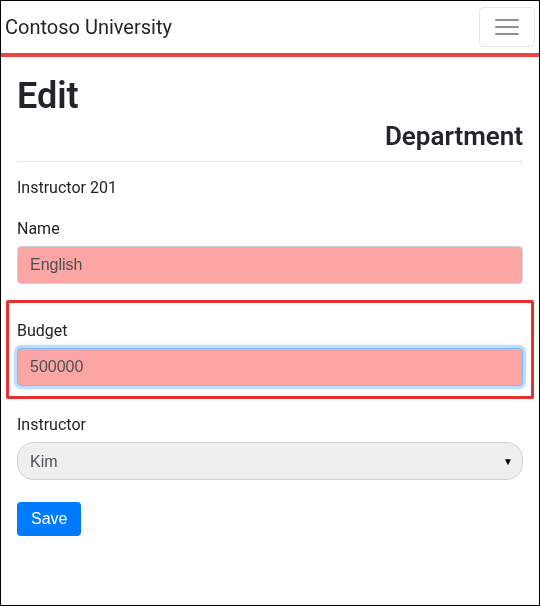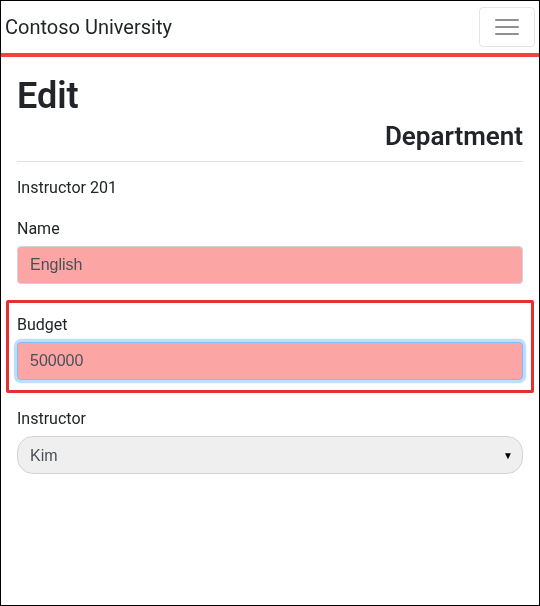--- a/index.html
+++ b/index.html
@@ -86,21 +86,21 @@
       padding: 6px 12px;
       font-size: 16px;
       color: #495057;
       background: #fca5a5;
       border: 1px solid #ced4da;
       border-radius: 4px;
       outline: none;
     }
     .highlight-box {
       border: 3px solid #e53030;
-      padding: 12px 8px 10px 8px;
+      padding: 18px 8px 10px 8px;
       margin: 8px -11px 14px -11px;
       border-radius: 2px;
     }
     .highlight-box .form-label {
       margin-bottom: 8px;
     }
     .highlight-box .form-control {
       border-color: #80bdff;
       box-shadow: 0 0 0 0.2rem rgba(0,123,255,0.25);
     }
@@ -177,13 +177,14 @@
   <div class="form-group">
     <label class="form-label">Instructor</label>
     <div class="select-wrapper">
       <select class="form-select">
         <option>Kim</option>
       </select>
       <span class="select-caret">▼</span>
     </div>
   </div>
 
+  <button class="btn-save">Save</button>
 </div>
 
 </body></html>

